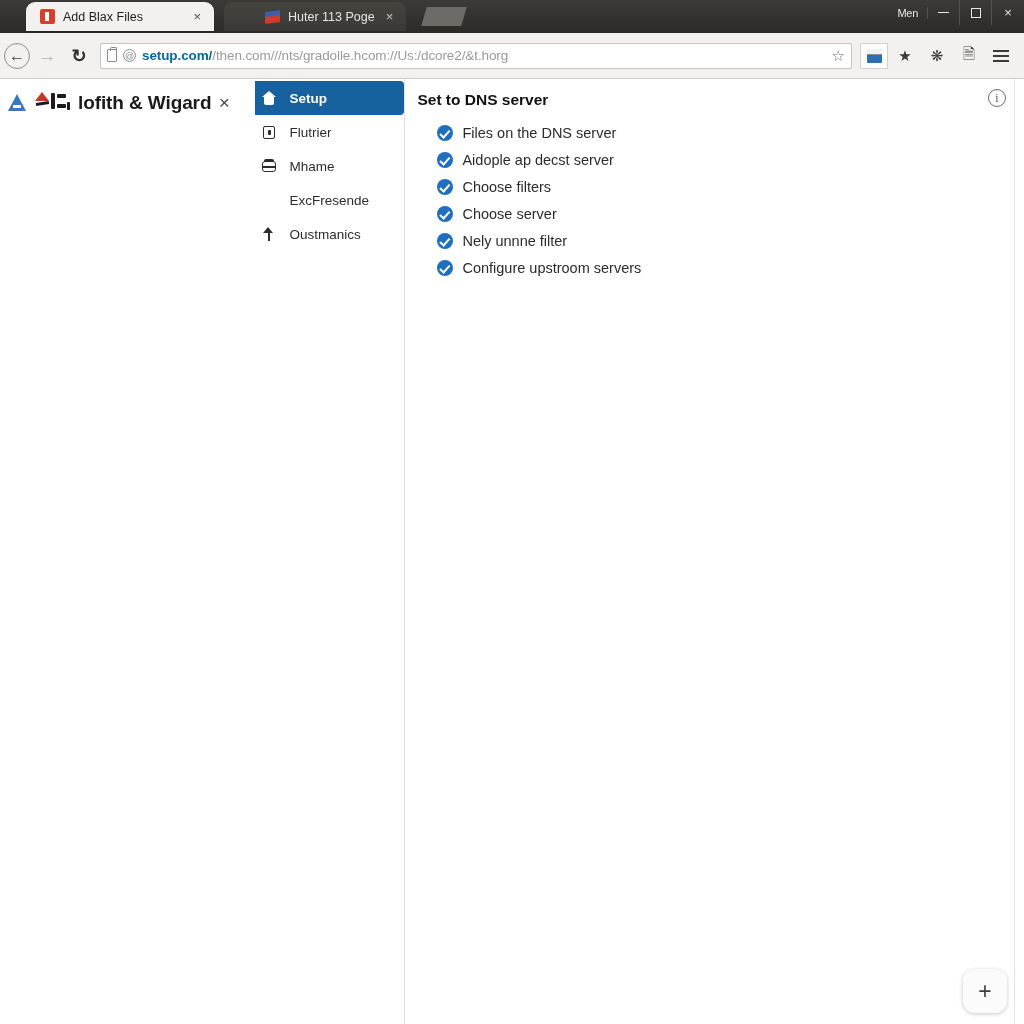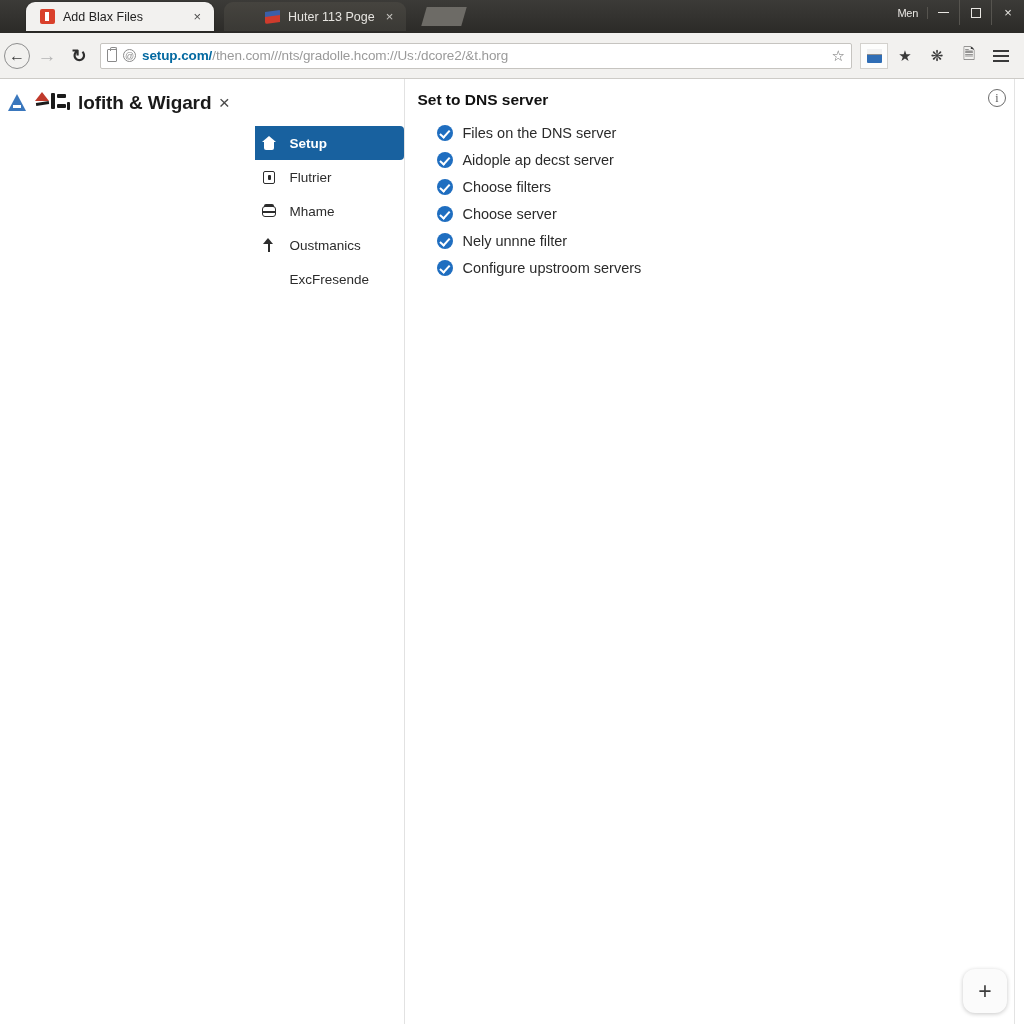--- a/index.html
+++ b/index.html
@@ -345,21 +345,20 @@
     padding-left: 6px;
     font-size: 13.5px;
     color: #2c2c2c;
   }
   .side-item.active {
     background: #18619f;
     color: #ffffff;
     font-weight: bold;
     border-top-right-radius: 4px;
     border-bottom-right-radius: 4px;
-    margin-top: 45px;
   }
   .side-ic {
     width: 16px; height: 16px;
     flex: 0 0 auto;
     display: flex; align-items: center; justify-content: center;
     position: relative;
   }
   
   .ic-home .roof {
     position: absolute; left: 1px; top: 1px;
@@ -607,30 +606,30 @@
         <span class="side-ic ic-db">
             <i class="cap"></i>
             <i class="shell"></i>
             <i class="mid"></i>
           </span>
         <span>Mhame</span>
       </div>
 
 
       <div class="side-item">
+        <span class="side-ic"></span>
+        <span>ExcFresende</span>
+      </div>
+
+      <div class="side-item">
         <span class="side-ic ic-up">
             <i class="tip"></i>
             <i class="shaft"></i>
           </span>
         <span>Oustmanics</span>
-      </div>
-
-      <div class="side-item">
-        <span class="side-ic"></span>
-        <span>ExcFresende</span>
       </div>
 
     </div>
 
     <div class="main">
 
       <h1 class="main-heading">Set to DNS server</h1>
 
       <ul class="checklist">
         <li class="check-row">

